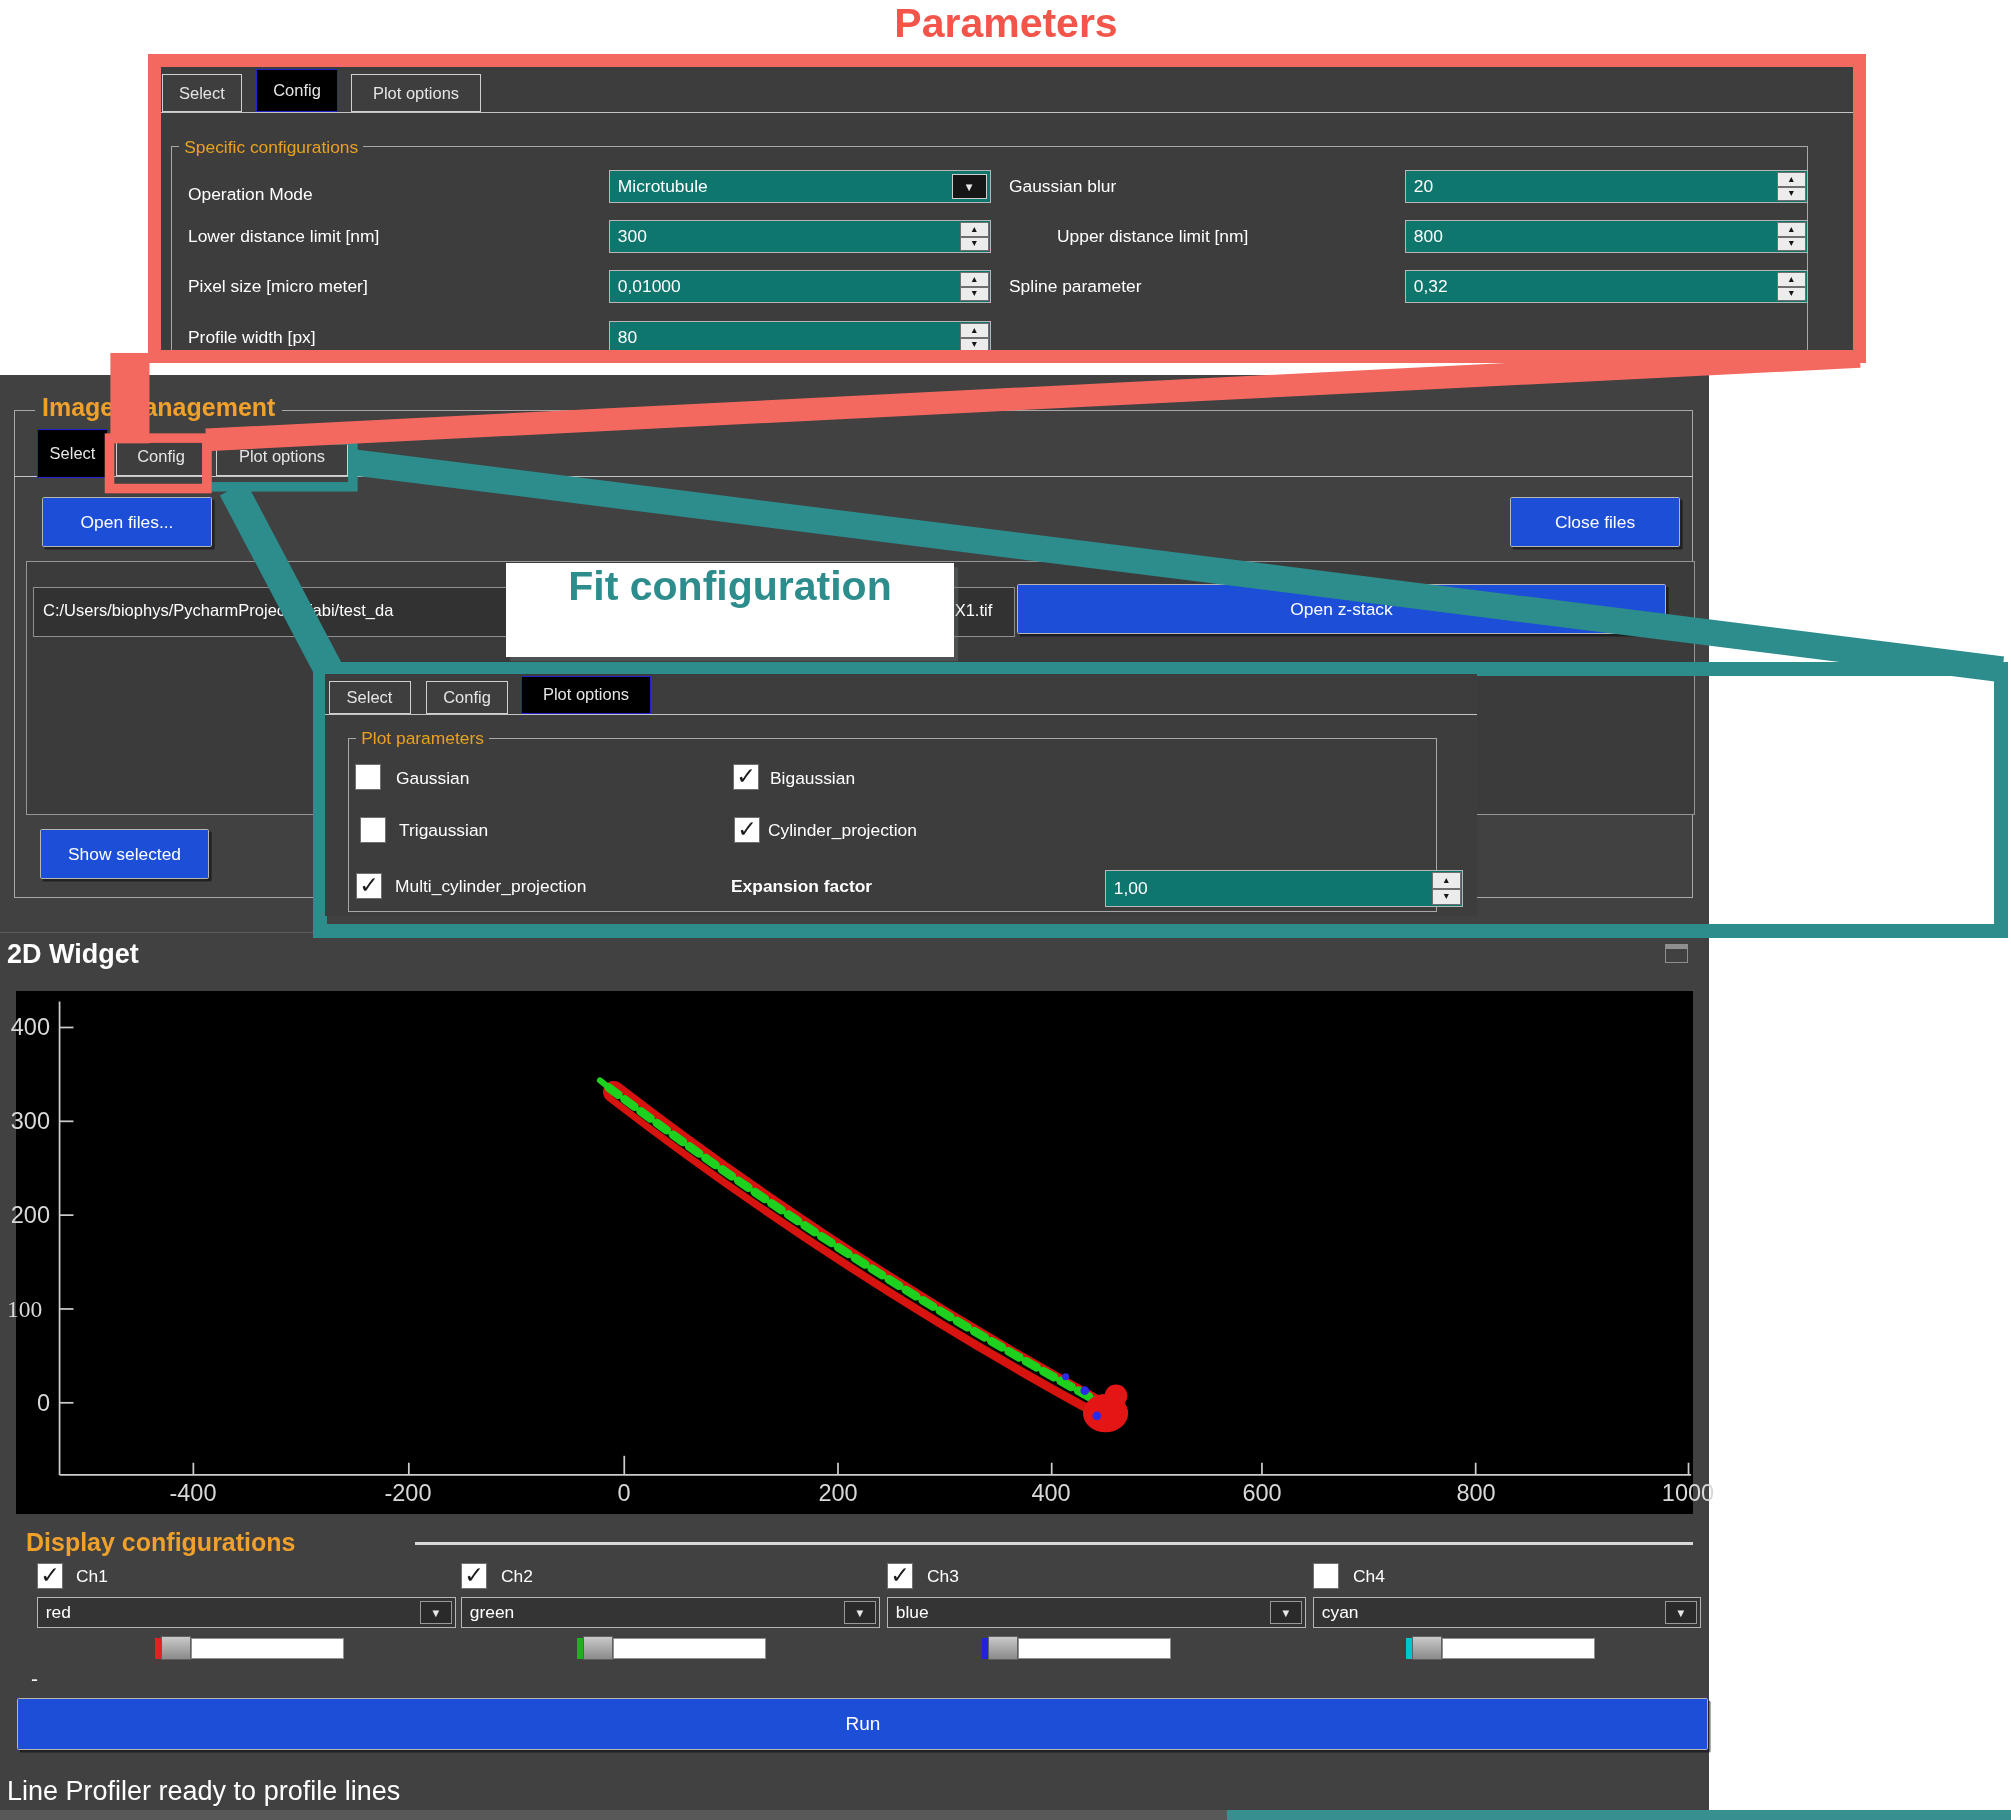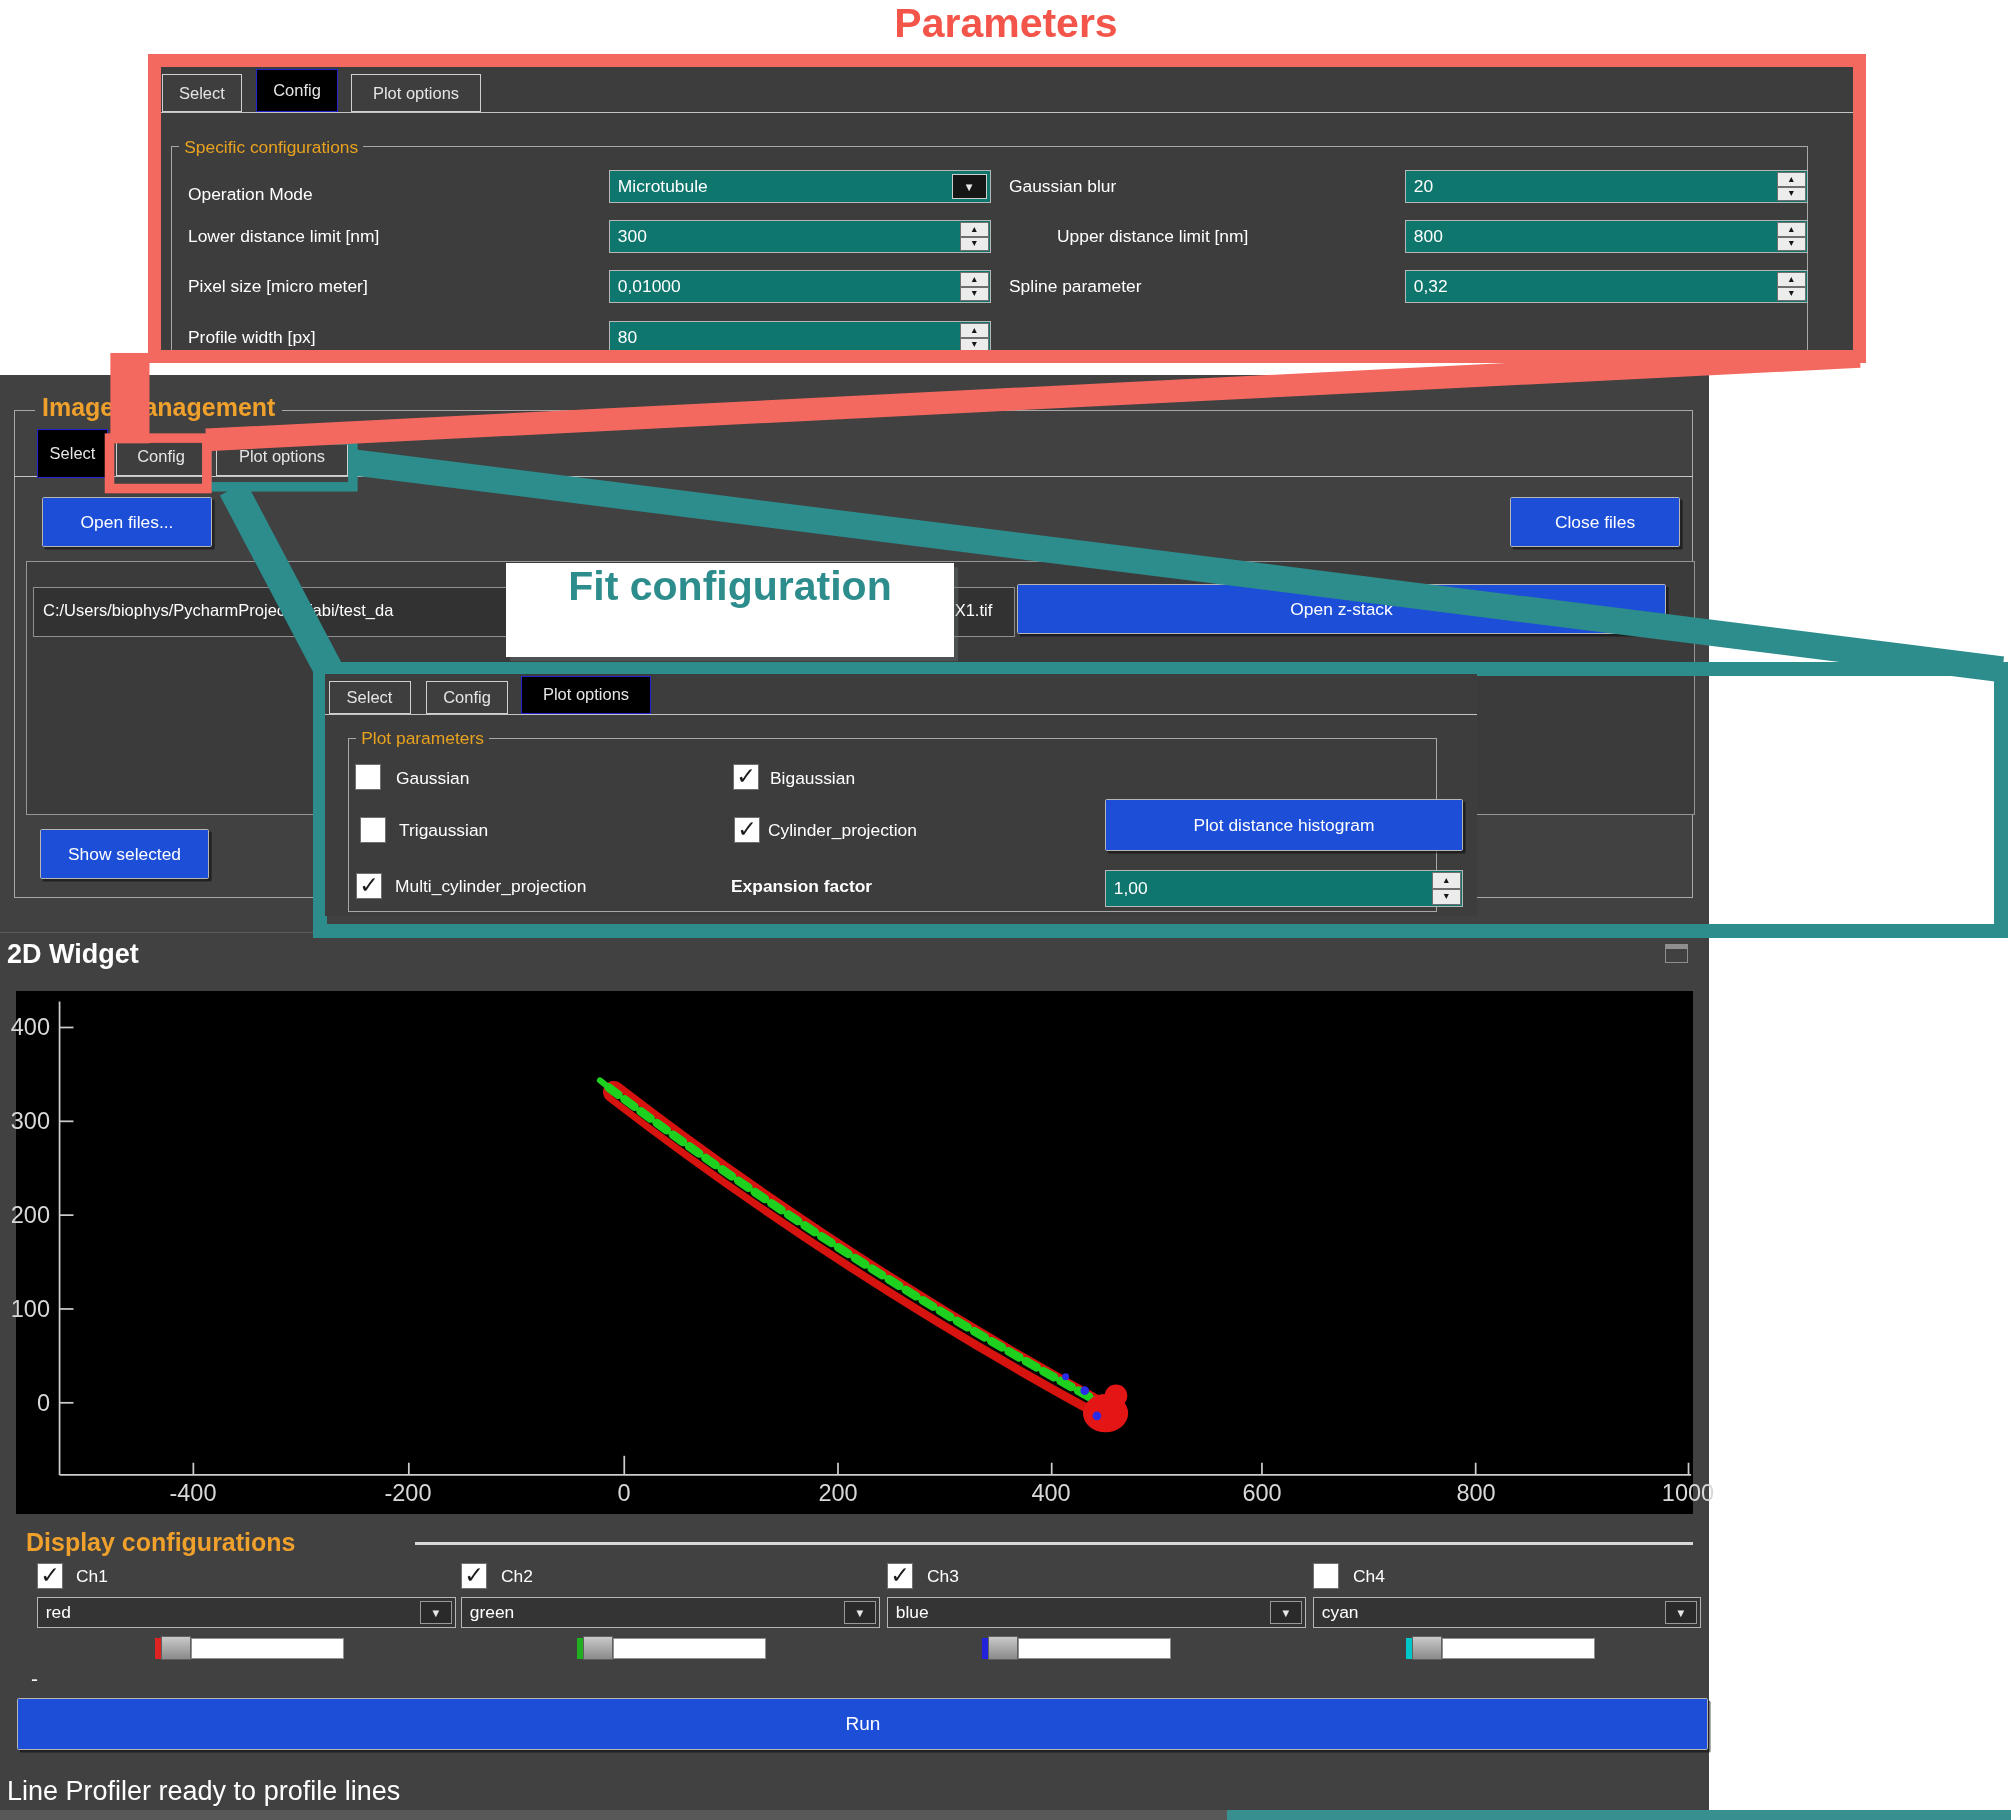--- a/index.html
+++ b/index.html
@@ -111,21 +111,21 @@
 
     <circle cx="1230" cy="460" r="5" fill="#2a2ae8"></circle>
     <circle cx="1244" cy="489" r="5" fill="#2a2ae8"></circle>
     <circle cx="1208" cy="444" r="4" fill="#2a2ae8"></circle>
   </svg>
 </div>
 
 <div class="abs ticklbl" style="left:7px;top:1014px;width:43px;text-align:right;">400</div>
 <div class="abs ticklbl" style="left:7px;top:1108px;width:43px;text-align:right;">300</div>
 <div class="abs ticklbl" style="left:7px;top:1202px;width:43px;text-align:right;">200</div>
-<div class="abs ticklbl" style="left:7px;top:1296px;width:43px;text-align:right;">100</div>
+<div class="abs ticklbl" style="left:7px;top:1296px;width:43px;font-family:Liberation Serif, serif;">100</div>
 <div class="abs ticklbl" style="left:7px;top:1390px;width:43px;text-align:right;">0</div>
 
 <div class="abs ticklbl" style="left:141px;top:1480px;width:104px;text-align:center;">-400</div>
 <div class="abs ticklbl" style="left:356px;top:1480px;width:104px;text-align:center;">-200</div>
 <div class="abs ticklbl" style="left:572px;top:1480px;width:104px;text-align:center;">0</div>
 <div class="abs ticklbl" style="left:786px;top:1480px;width:104px;text-align:center;">200</div>
 <div class="abs ticklbl" style="left:999px;top:1480px;width:104px;text-align:center;">400</div>
 <div class="abs ticklbl" style="left:1210px;top:1480px;width:104px;text-align:center;">600</div>
 <div class="abs ticklbl" style="left:1424px;top:1480px;width:104px;text-align:center;">800</div>
 <div class="abs ticklbl" style="left:1636px;top:1480px;width:104px;text-align:center;">1000</div>
@@ -284,21 +284,20 @@
 
   <div class="abs cb" style="left:30px;top:90px;"></div>
   <div class="abs txt" style="left:71px;top:94px;">Gaussian</div>
   <div class="abs cb checked" style="left:408px;top:90px;"></div>
   <div class="abs txt" style="left:445px;top:94px;">Bigaussian</div>
 
   <div class="abs cb" style="left:35px;top:143px;"></div>
   <div class="abs txt" style="left:74px;top:146px;">Trigaussian</div>
   <div class="abs cb checked" style="left:409px;top:143px;"></div>
   <div class="abs txt" style="left:443px;top:146px;">Cylinder_projection</div>
-  <div class="abs btn" style="left:780px;top:125px;width:358px;height:52px;">Plot distance histogram</div>
 
   <div class="abs cb checked" style="left:31px;top:199px;"></div>
   <div class="abs txt" style="left:70px;top:202px;">Multi_cylinder_projection</div>
   <div class="abs txt" style="left:406px;top:202px;font-weight:bold;">Expansion factor</div>
   <div class="abs field" style="left:780px;top:196px;width:358px;height:37px;">
     <span>1,00</span>
     <span class="spin">
       <span class="sb">▲</span>
       <span class="sb">▼</span>
     </span>

